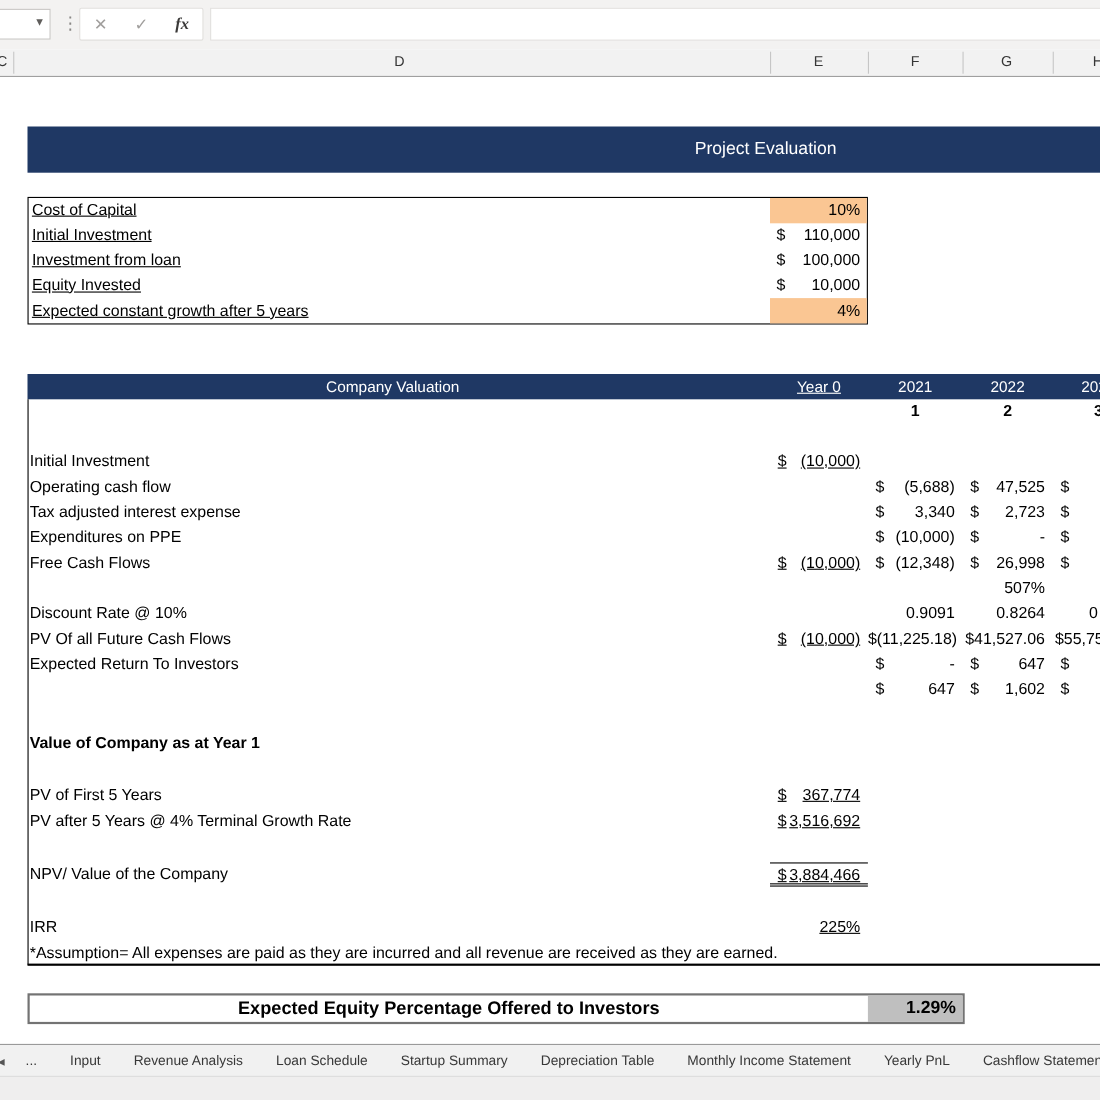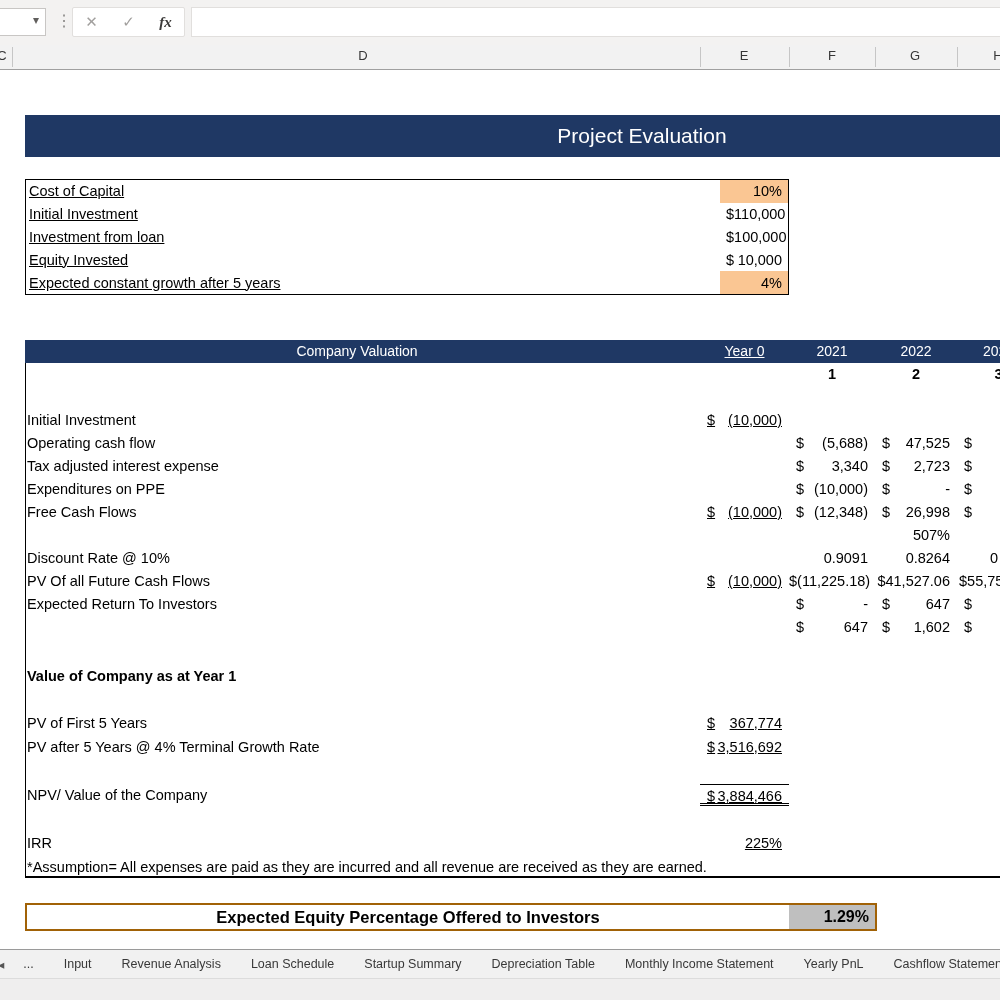--- a/index.html
+++ b/index.html
@@ -22,28 +22,28 @@
                  border:1px solid #e1dfdd;box-sizing:border-box;}
 
   
   .col-headers{position:absolute;left:0;top:45px;width:1000px;height:25px;background:#f2f2f2;
                border-bottom:1px solid #a0a0a0;box-sizing:border-box;font-size:13px;color:#363636;}
   .col-letter{position:absolute;top:3px;transform:translateX(-50%);}
   .col-sep{position:absolute;top:2px;bottom:2px;width:1px;background:#c6c6c6;}
 
   
   .banner{position:absolute;left:25px;top:115px;width:990px;height:42px;background:#1f3864;}
-  .banner-text{position:absolute;left:617px;top:50%;transform:translate(-50%,-50%);
-               color:#fff;font-size:21px;}
+  .banner-text{position:absolute;left:671px;top:50%;transform:translate(-50%,-50%);
+               color:#fff;font-size:16px;}
 
   .assump{position:absolute;left:25px;top:179px;width:764px;height:116px;
           border:1px solid #000;box-sizing:border-box;display:flex;flex-direction:column;}
   .assump .arow{flex:1;position:relative;font-size:14.5px;}
   .assump .alabel{position:absolute;left:3px;top:50%;transform:translateY(-50%);text-decoration:underline;}
-  .assump .aval{position:absolute;right:0;top:0;bottom:0;width:68px;display:flex;
+  .assump .aval{position:absolute;right:0;top:0;bottom:0;width:88px;display:flex;
                 align-items:center;justify-content:space-between;padding:0 6px;box-sizing:border-box;}
   .assump .aval.pct{justify-content:flex-end;background:#fac693;}
 
   .vhead{position:absolute;left:25px;top:340px;width:990px;height:23px;background:#1f3864;
          color:#fff;font-size:14px;line-height:23px;}
 
   .vrow{position:absolute;left:25px;width:1020px;height:23px;line-height:23px;font-size:14.5px;}
   .cd{position:absolute;left:2px;width:660px;}
   .ce{position:absolute;left:675px;width:89px;box-sizing:border-box;text-decoration:underline;}
   .cf{position:absolute;left:764px;width:86px;box-sizing:border-box;}
@@ -54,21 +54,21 @@
   .ctr{text-align:center;}
   .bold{font-weight:bold;}
   .ch-money .sym{position:absolute;left:7px;}
   .ch-money .val{position:absolute;left:53px;}
   .ch-part{padding-left:33px;}
   .ch-adj{padding-left:2px;}
   .npv-cell{border-top:1px solid #000;border-bottom:3px double #000;height:22px;}
   .vt-left{position:absolute;left:25px;top:363px;width:1px;height:514px;background:#000;}
   .vt-bottom{position:absolute;left:25px;top:876px;width:990px;height:2px;background:#000;}
 
-  .equity{position:absolute;left:25px;top:903px;width:852px;height:28px;border:2px solid #a16207;
+  .equity{position:absolute;left:25px;top:903px;width:852px;height:28px;border:2px solid #737373;
           box-sizing:border-box;display:flex;}
   .equity .elabel{flex:1;text-align:center;font-weight:bold;font-size:16.5px;line-height:24px;}
   .equity .eval{width:86px;background:#bfbfbf;text-align:right;font-weight:bold;font-size:16px;
                 line-height:24px;padding-right:6px;box-sizing:border-box;}
 
   
   .tabbar{position:absolute;left:0;top:949px;width:1000px;height:29px;background:#f1f1f1;
           border-top:1px solid #9a9a9a;box-sizing:border-box;display:flex;align-items:stretch;
           font-size:12.5px;color:#383838;}
   .tab-scroll{display:flex;align-items:center;margin-left:-6px;padding:0 4px;color:#555;}

